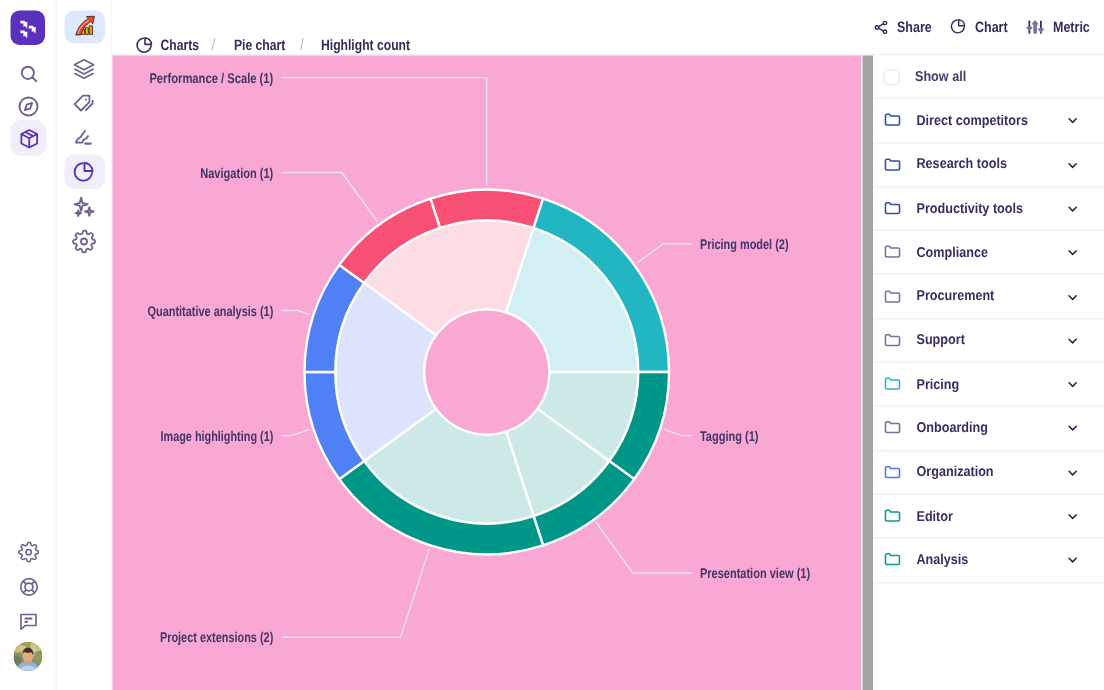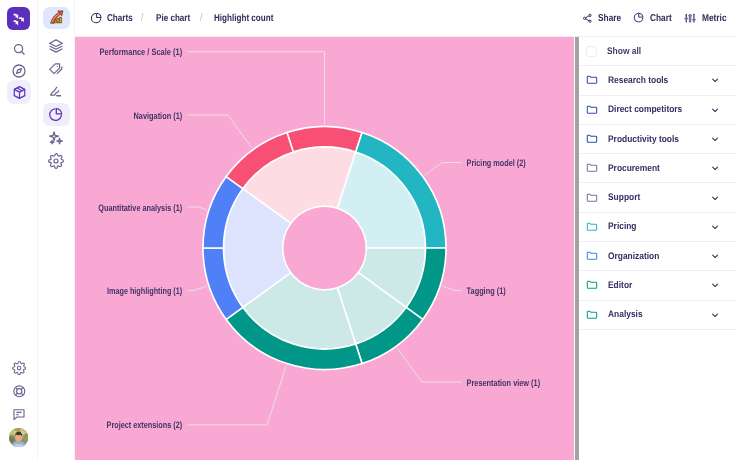--- a/index.html
+++ b/index.html
@@ -17,41 +17,41 @@
   
   .rail2 { position:absolute; left:38px; top:0; width:37px; height:460px; background:#fff; }
   .rail2:after { content:""; position:absolute; right:0; top:0; width:1px; height:460px; background:#f4f3f7; }
   .rail2 .ico { position:absolute; left:4.5px; width:27px; height:22.6px; border-radius:6.5px; display:flex; align-items:center; justify-content:center; }
   .rail2 .ico.active { background:#f1eefb; }
   .rail2 .ico.emoji { background:#dfe7fd; font-size:15px; line-height:1; }
 
   
   .header { position:absolute; left:75px; top:0; right:0; height:37px; background:#fff; }
   .header:after { content:""; position:absolute; left:0; bottom:0; right:0; height:1px; background:#f0eef5; }
-  .crumbs { position:absolute; left:15px; top:0; height:36px; display:flex; align-items:center; }
+  .crumbs { position:absolute; left:15px; top:0; height:36px; display:flex; align-items:flex-end; }
   .crumbs .c-icon { width:12.2px; height:12.2px; display:block; margin-right:4.5px; }
   .crumbs .c-text { font-size:10px; font-weight:700; color:#362a5c; white-space:nowrap;
                     transform:scaleX(.81); transform-origin:left center; display:inline-block;
                     overflow:visible; }
   .crumbs .c-text.w1 { width:25.5px; } .crumbs .c-text.w2 { width:34.7px; } .crumbs .c-text.w3 { width:59px; }
   .crumbs .sep { font-size:11px; color:#b9b3d0; font-weight:400; display:inline-block;
                  width:4.2px; margin:0 10.3px 0 9.1px; transform:scaleX(.81); transform-origin:left center; }
   .hactions { position:absolute; left:507px; top:0; height:36px; display:flex; align-items:center; gap:12.4px; }
   .hbtn { display:flex; align-items:center; gap:5.4px; cursor:pointer; }
   .hbtn svg { display:block; }
   .hbtn span { font-size:10px; font-weight:700; color:#362a5c; white-space:nowrap;
                transform:scaleX(.833); transform-origin:left center; display:inline-block; }
   .hbtn span.s1 { width:23px; } .hbtn span.s2 { width:21.9px; } .hbtn span.s3 { width:24.6px; }
 
   
   .canvas { position:absolute; left:75px; top:37px; right:162px; bottom:0; background:#f9a8d4; overflow:hidden; }
   .canvas svg { position:absolute; left:0; top:0; }
 
   
-  .panel { position:absolute; right:0; top:37px; width:161px; bottom:0; background:#fff; border-left:4px solid #a3a3a3; overflow:hidden; }
+  .panel { position:absolute; right:0; top:37px; width:161px; bottom:0; background:#fff; border-left:7px solid #a3a3a3; overflow:hidden; }
   .prow { position:relative; height:29.3px; display:flex; align-items:center; padding-left:7.1px; border-bottom:1px solid #f1eff6; }
   .prow .chk { width:10.8px; height:10.8px; border:1px solid #ebe9f2; border-radius:3.2px; background:#fff; flex:0 0 10.8px; }
   .prow .lbl { font-size:9.5px; font-weight:700; color:#3a2c63; white-space:nowrap;
                transform:scaleX(.885); transform-origin:left center; }
   .prow.showall .lbl { font-weight:700; color:#463a6d; font-size:9.5px; transform:scaleX(.885); }
   .prow .fico { width:12.1px; height:12.1px; display:block; flex:0 0 12.1px; margin-left:.1px; }
   .prow .chev { position:absolute; right:16.4px; width:8.2px; height:8.2px; }
   .prow .gap { width:10.2px; flex:0 0 10.2px; }
 </style>
 </head>
@@ -277,50 +277,60 @@
       <div class="chk"></div>
       <div class="gap"></div>
       <div class="lbl">Show all</div>
     </div>
     <div id="folder-rows">
         <div class="prow">
           <svg class="fico" viewBox="0 0 24 24" fill="none" stroke="#2f4fa8" stroke-width="2.1" stroke-linejoin="round">
             <path d="M2.6 6.1a1.7 1.7 0 0 1 1.7-1.7h3.5l1.8 2.2h9.9a1.7 1.7 0 0 1 1.7 1.7v8.5a1.7 1.7 0 0 1-1.7 1.7H4.3a1.7 1.7 0 0 1-1.7-1.7z"></path>
           </svg>
           <div class="gap"></div>
+          <div class="lbl">Direct competitors</div>
+          <svg class="chev" viewBox="0 0 24 24" fill="none" stroke="#2e2254" stroke-width="3.1" stroke-linecap="round" stroke-linejoin="round">
+            <path d="M5 9.3 12 16.3 19 9.3"></path>
+          </svg>
+        </div>
+        <div class="prow">
+          <svg class="fico" viewBox="0 0 24 24" fill="none" stroke="#2f4fa8" stroke-width="2.1" stroke-linejoin="round">
+            <path d="M2.6 6.1a1.7 1.7 0 0 1 1.7-1.7h3.5l1.8 2.2h9.9a1.7 1.7 0 0 1 1.7 1.7v8.5a1.7 1.7 0 0 1-1.7 1.7H4.3a1.7 1.7 0 0 1-1.7-1.7z"></path>
+          </svg>
+          <div class="gap"></div>
           <div class="lbl">Research tools</div>
           <svg class="chev" viewBox="0 0 24 24" fill="none" stroke="#2e2254" stroke-width="3.1" stroke-linecap="round" stroke-linejoin="round">
             <path d="M5 9.3 12 16.3 19 9.3"></path>
           </svg>
         </div>
         <div class="prow">
           <svg class="fico" viewBox="0 0 24 24" fill="none" stroke="#2f4fa8" stroke-width="2.1" stroke-linejoin="round">
             <path d="M2.6 6.1a1.7 1.7 0 0 1 1.7-1.7h3.5l1.8 2.2h9.9a1.7 1.7 0 0 1 1.7 1.7v8.5a1.7 1.7 0 0 1-1.7 1.7H4.3a1.7 1.7 0 0 1-1.7-1.7z"></path>
           </svg>
           <div class="gap"></div>
-          <div class="lbl">Direct competitors</div>
-          <svg class="chev" viewBox="0 0 24 24" fill="none" stroke="#2e2254" stroke-width="3.1" stroke-linecap="round" stroke-linejoin="round">
-            <path d="M5 9.3 12 16.3 19 9.3"></path>
-          </svg>
-        </div>
-        <div class="prow">
-          <svg class="fico" viewBox="0 0 24 24" fill="none" stroke="#2f4fa8" stroke-width="2.1" stroke-linejoin="round">
-            <path d="M2.6 6.1a1.7 1.7 0 0 1 1.7-1.7h3.5l1.8 2.2h9.9a1.7 1.7 0 0 1 1.7 1.7v8.5a1.7 1.7 0 0 1-1.7 1.7H4.3a1.7 1.7 0 0 1-1.7-1.7z"></path>
-          </svg>
-          <div class="gap"></div>
           <div class="lbl">Productivity tools</div>
           <svg class="chev" viewBox="0 0 24 24" fill="none" stroke="#2e2254" stroke-width="3.1" stroke-linecap="round" stroke-linejoin="round">
             <path d="M5 9.3 12 16.3 19 9.3"></path>
           </svg>
         </div>
         <div class="prow">
           <svg class="fico" viewBox="0 0 24 24" fill="none" stroke="#7a6fa0" stroke-width="2.1" stroke-linejoin="round">
             <path d="M2.6 6.1a1.7 1.7 0 0 1 1.7-1.7h3.5l1.8 2.2h9.9a1.7 1.7 0 0 1 1.7 1.7v8.5a1.7 1.7 0 0 1-1.7 1.7H4.3a1.7 1.7 0 0 1-1.7-1.7z"></path>
           </svg>
           <div class="gap"></div>
+          <div class="lbl">Compliance</div>
+          <svg class="chev" viewBox="0 0 24 24" fill="none" stroke="#2e2254" stroke-width="3.1" stroke-linecap="round" stroke-linejoin="round">
+            <path d="M5 9.3 12 16.3 19 9.3"></path>
+          </svg>
+        </div>
+        <div class="prow">
+          <svg class="fico" viewBox="0 0 24 24" fill="none" stroke="#7a6fa0" stroke-width="2.1" stroke-linejoin="round">
+            <path d="M2.6 6.1a1.7 1.7 0 0 1 1.7-1.7h3.5l1.8 2.2h9.9a1.7 1.7 0 0 1 1.7 1.7v8.5a1.7 1.7 0 0 1-1.7 1.7H4.3a1.7 1.7 0 0 1-1.7-1.7z"></path>
+          </svg>
+          <div class="gap"></div>
           <div class="lbl">Procurement</div>
           <svg class="chev" viewBox="0 0 24 24" fill="none" stroke="#2e2254" stroke-width="3.1" stroke-linecap="round" stroke-linejoin="round">
             <path d="M5 9.3 12 16.3 19 9.3"></path>
           </svg>
         </div>
         <div class="prow">
           <svg class="fico" viewBox="0 0 24 24" fill="none" stroke="#7a6fa0" stroke-width="2.1" stroke-linejoin="round">
             <path d="M2.6 6.1a1.7 1.7 0 0 1 1.7-1.7h3.5l1.8 2.2h9.9a1.7 1.7 0 0 1 1.7 1.7v8.5a1.7 1.7 0 0 1-1.7 1.7H4.3a1.7 1.7 0 0 1-1.7-1.7z"></path>
           </svg>
           <div class="gap"></div>
@@ -333,20 +343,30 @@
           <svg class="fico" viewBox="0 0 24 24" fill="none" stroke="#2ab7c8" stroke-width="2.1" stroke-linejoin="round">
             <path d="M2.6 6.1a1.7 1.7 0 0 1 1.7-1.7h3.5l1.8 2.2h9.9a1.7 1.7 0 0 1 1.7 1.7v8.5a1.7 1.7 0 0 1-1.7 1.7H4.3a1.7 1.7 0 0 1-1.7-1.7z"></path>
           </svg>
           <div class="gap"></div>
           <div class="lbl">Pricing</div>
           <svg class="chev" viewBox="0 0 24 24" fill="none" stroke="#2e2254" stroke-width="3.1" stroke-linecap="round" stroke-linejoin="round">
             <path d="M5 9.3 12 16.3 19 9.3"></path>
           </svg>
         </div>
         <div class="prow">
+          <svg class="fico" viewBox="0 0 24 24" fill="none" stroke="#7a6fa0" stroke-width="2.1" stroke-linejoin="round">
+            <path d="M2.6 6.1a1.7 1.7 0 0 1 1.7-1.7h3.5l1.8 2.2h9.9a1.7 1.7 0 0 1 1.7 1.7v8.5a1.7 1.7 0 0 1-1.7 1.7H4.3a1.7 1.7 0 0 1-1.7-1.7z"></path>
+          </svg>
+          <div class="gap"></div>
+          <div class="lbl">Onboarding</div>
+          <svg class="chev" viewBox="0 0 24 24" fill="none" stroke="#2e2254" stroke-width="3.1" stroke-linecap="round" stroke-linejoin="round">
+            <path d="M5 9.3 12 16.3 19 9.3"></path>
+          </svg>
+        </div>
+        <div class="prow">
           <svg class="fico" viewBox="0 0 24 24" fill="none" stroke="#4a77f5" stroke-width="2.1" stroke-linejoin="round">
             <path d="M2.6 6.1a1.7 1.7 0 0 1 1.7-1.7h3.5l1.8 2.2h9.9a1.7 1.7 0 0 1 1.7 1.7v8.5a1.7 1.7 0 0 1-1.7 1.7H4.3a1.7 1.7 0 0 1-1.7-1.7z"></path>
           </svg>
           <div class="gap"></div>
           <div class="lbl">Organization</div>
           <svg class="chev" viewBox="0 0 24 24" fill="none" stroke="#2e2254" stroke-width="3.1" stroke-linecap="round" stroke-linejoin="round">
             <path d="M5 9.3 12 16.3 19 9.3"></path>
           </svg>
         </div>
         <div class="prow">

